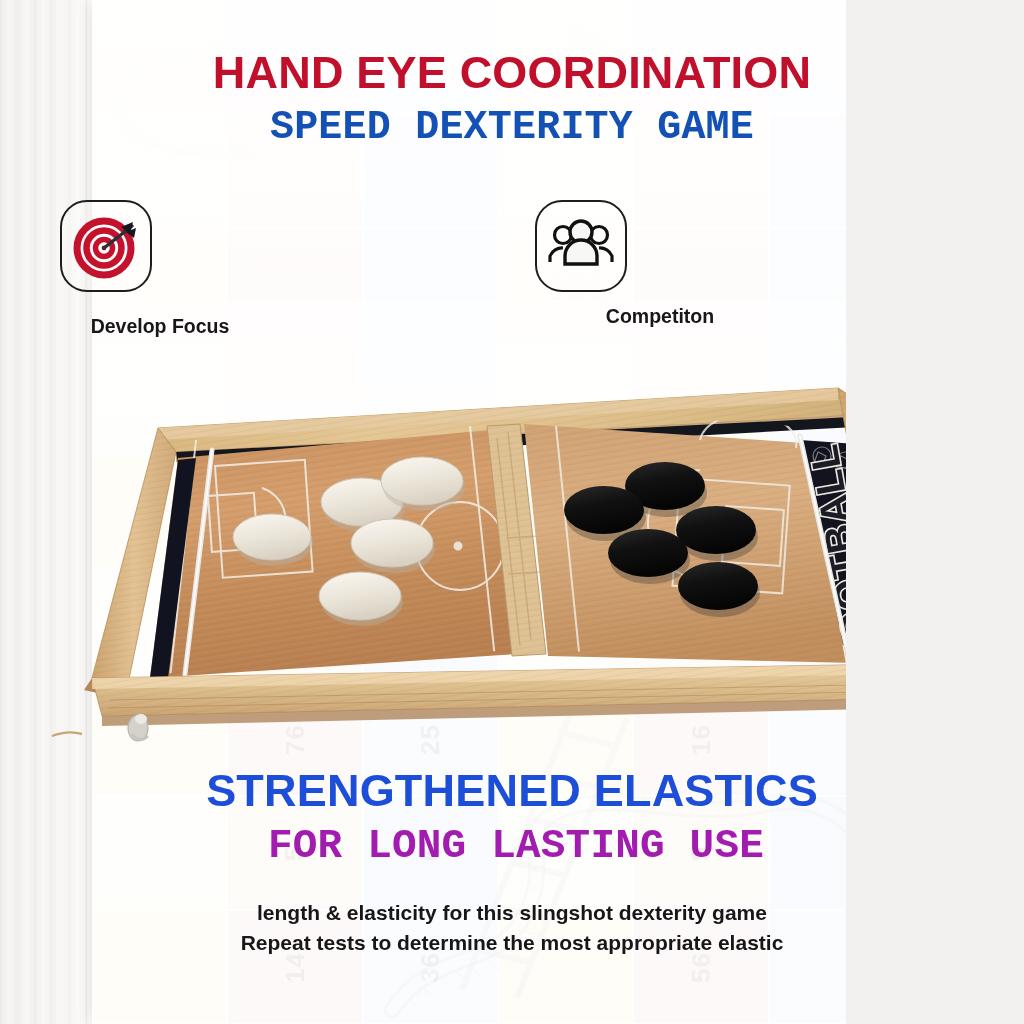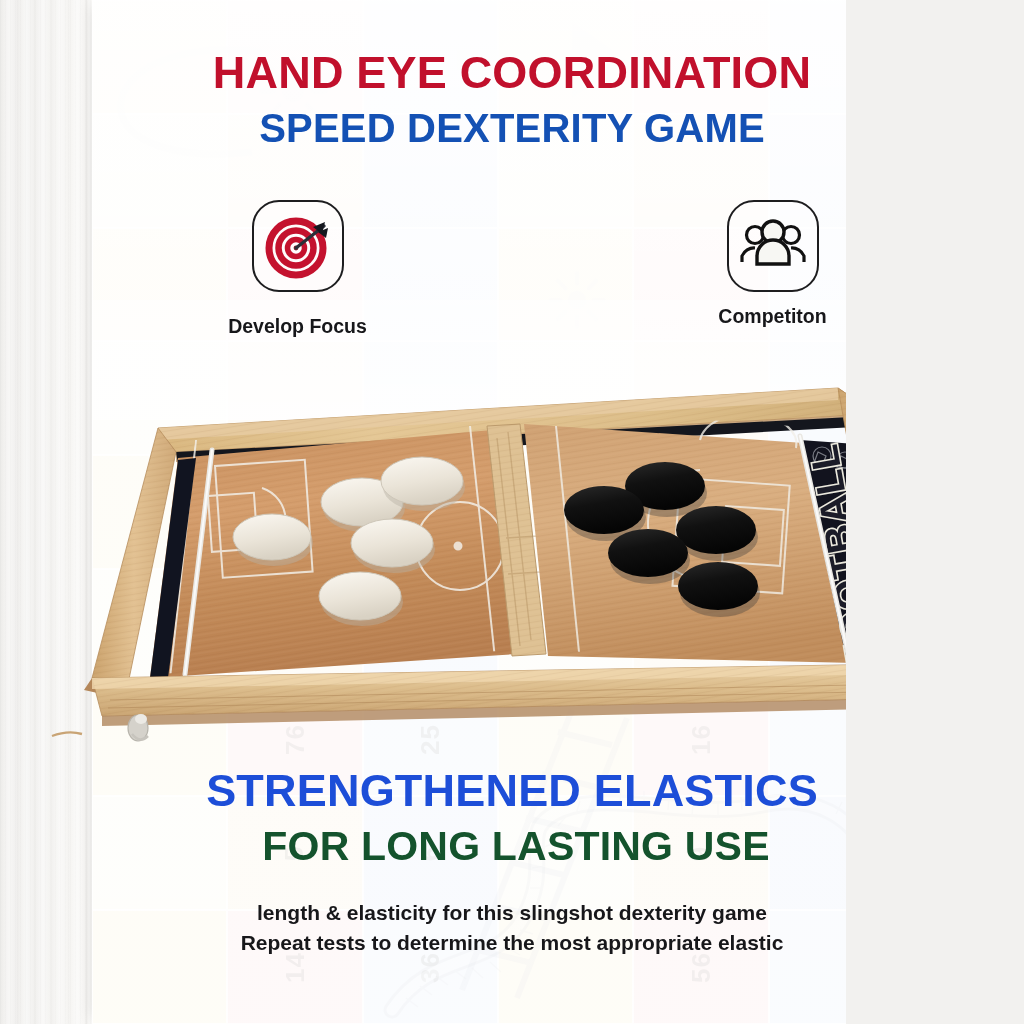--- a/index.html
+++ b/index.html
@@ -80,20 +80,21 @@
   }
   .hl-red{
     font-weight:900; letter-spacing:.2px;
     line-height:1;
     text-transform:uppercase;
   }
   .hl-blue{
     font-weight:900; letter-spacing:.2px;
     line-height:1;
     text-transform:uppercase;
+    font-family:Liberation Mono, monospace;
   }
 
   #top-headline{ top:50px; }
   #top-headline .hl-red{ font-size:45px; }
   #top-headline .hl-blue{ font-size:40px; margin-top:13px; }
 
   #bottom-headline{ top:768px; }
   #bottom-headline .hl-red{ font-size:45px; }
   #bottom-headline .hl-blue{ font-size:41px; margin-top:13px; }
 
@@ -103,21 +104,21 @@
     font-size:21px; line-height:1.45;
   }
   #bottom-sub{ top:898px; }
 
   
   .features{
     position:absolute; left:60px; top:200px; width:950px;
     display:flex; z-index:30;
   }
   .feature{
-    flex:1 1 0; display:flex; flex-direction:column; align-items:center;
+    flex:1 1 0; display:flex; flex-direction:column; 
   }
   .icon-box{
     width:92px; height:92px;
     border:2px solid #1d1d1f;
     border-radius:27px;
     background:rgba(255,255,255,.25);
     display:flex; align-items:center; justify-content:center;
   }
   .feature-label{
     margin-top:22px;
@@ -538,21 +539,21 @@
         <ellipse cx="869" cy="329" rx="6" ry="5" fill="#eceae5"></ellipse>
         <path d="M860 344 q8 10 16 2" fill="none" stroke="#c7c4bd" stroke-width="2.5"></path>
       </g>
 
       <path d="M52 358 q16 -6 30 -2" fill="none" stroke="#c9a475" stroke-width="2.4"></path>
     </svg>
   </div>
 
   <div class="headline" id="bottom-headline">
     <div class="hl-red" style="color: #1d4ed8;">STRENGTHENED ELASTICS</div>
-    <div class="hl-blue" style="color: #14532d; padding-left: 8px;">FOR LONG LASTING USE</div>
+    <div class="hl-blue" style="color: #a21caf; padding-left: 8px;">FOR LONG LASTING USE</div>
   </div>
 
   <div class="sub" id="bottom-sub">
     <div>length &amp; elasticity for this slingshot dexterity game</div>
     <div>Repeat tests to determine the most appropriate elastic</div>
   </div>
 
 </div>
 
 </body></html>

